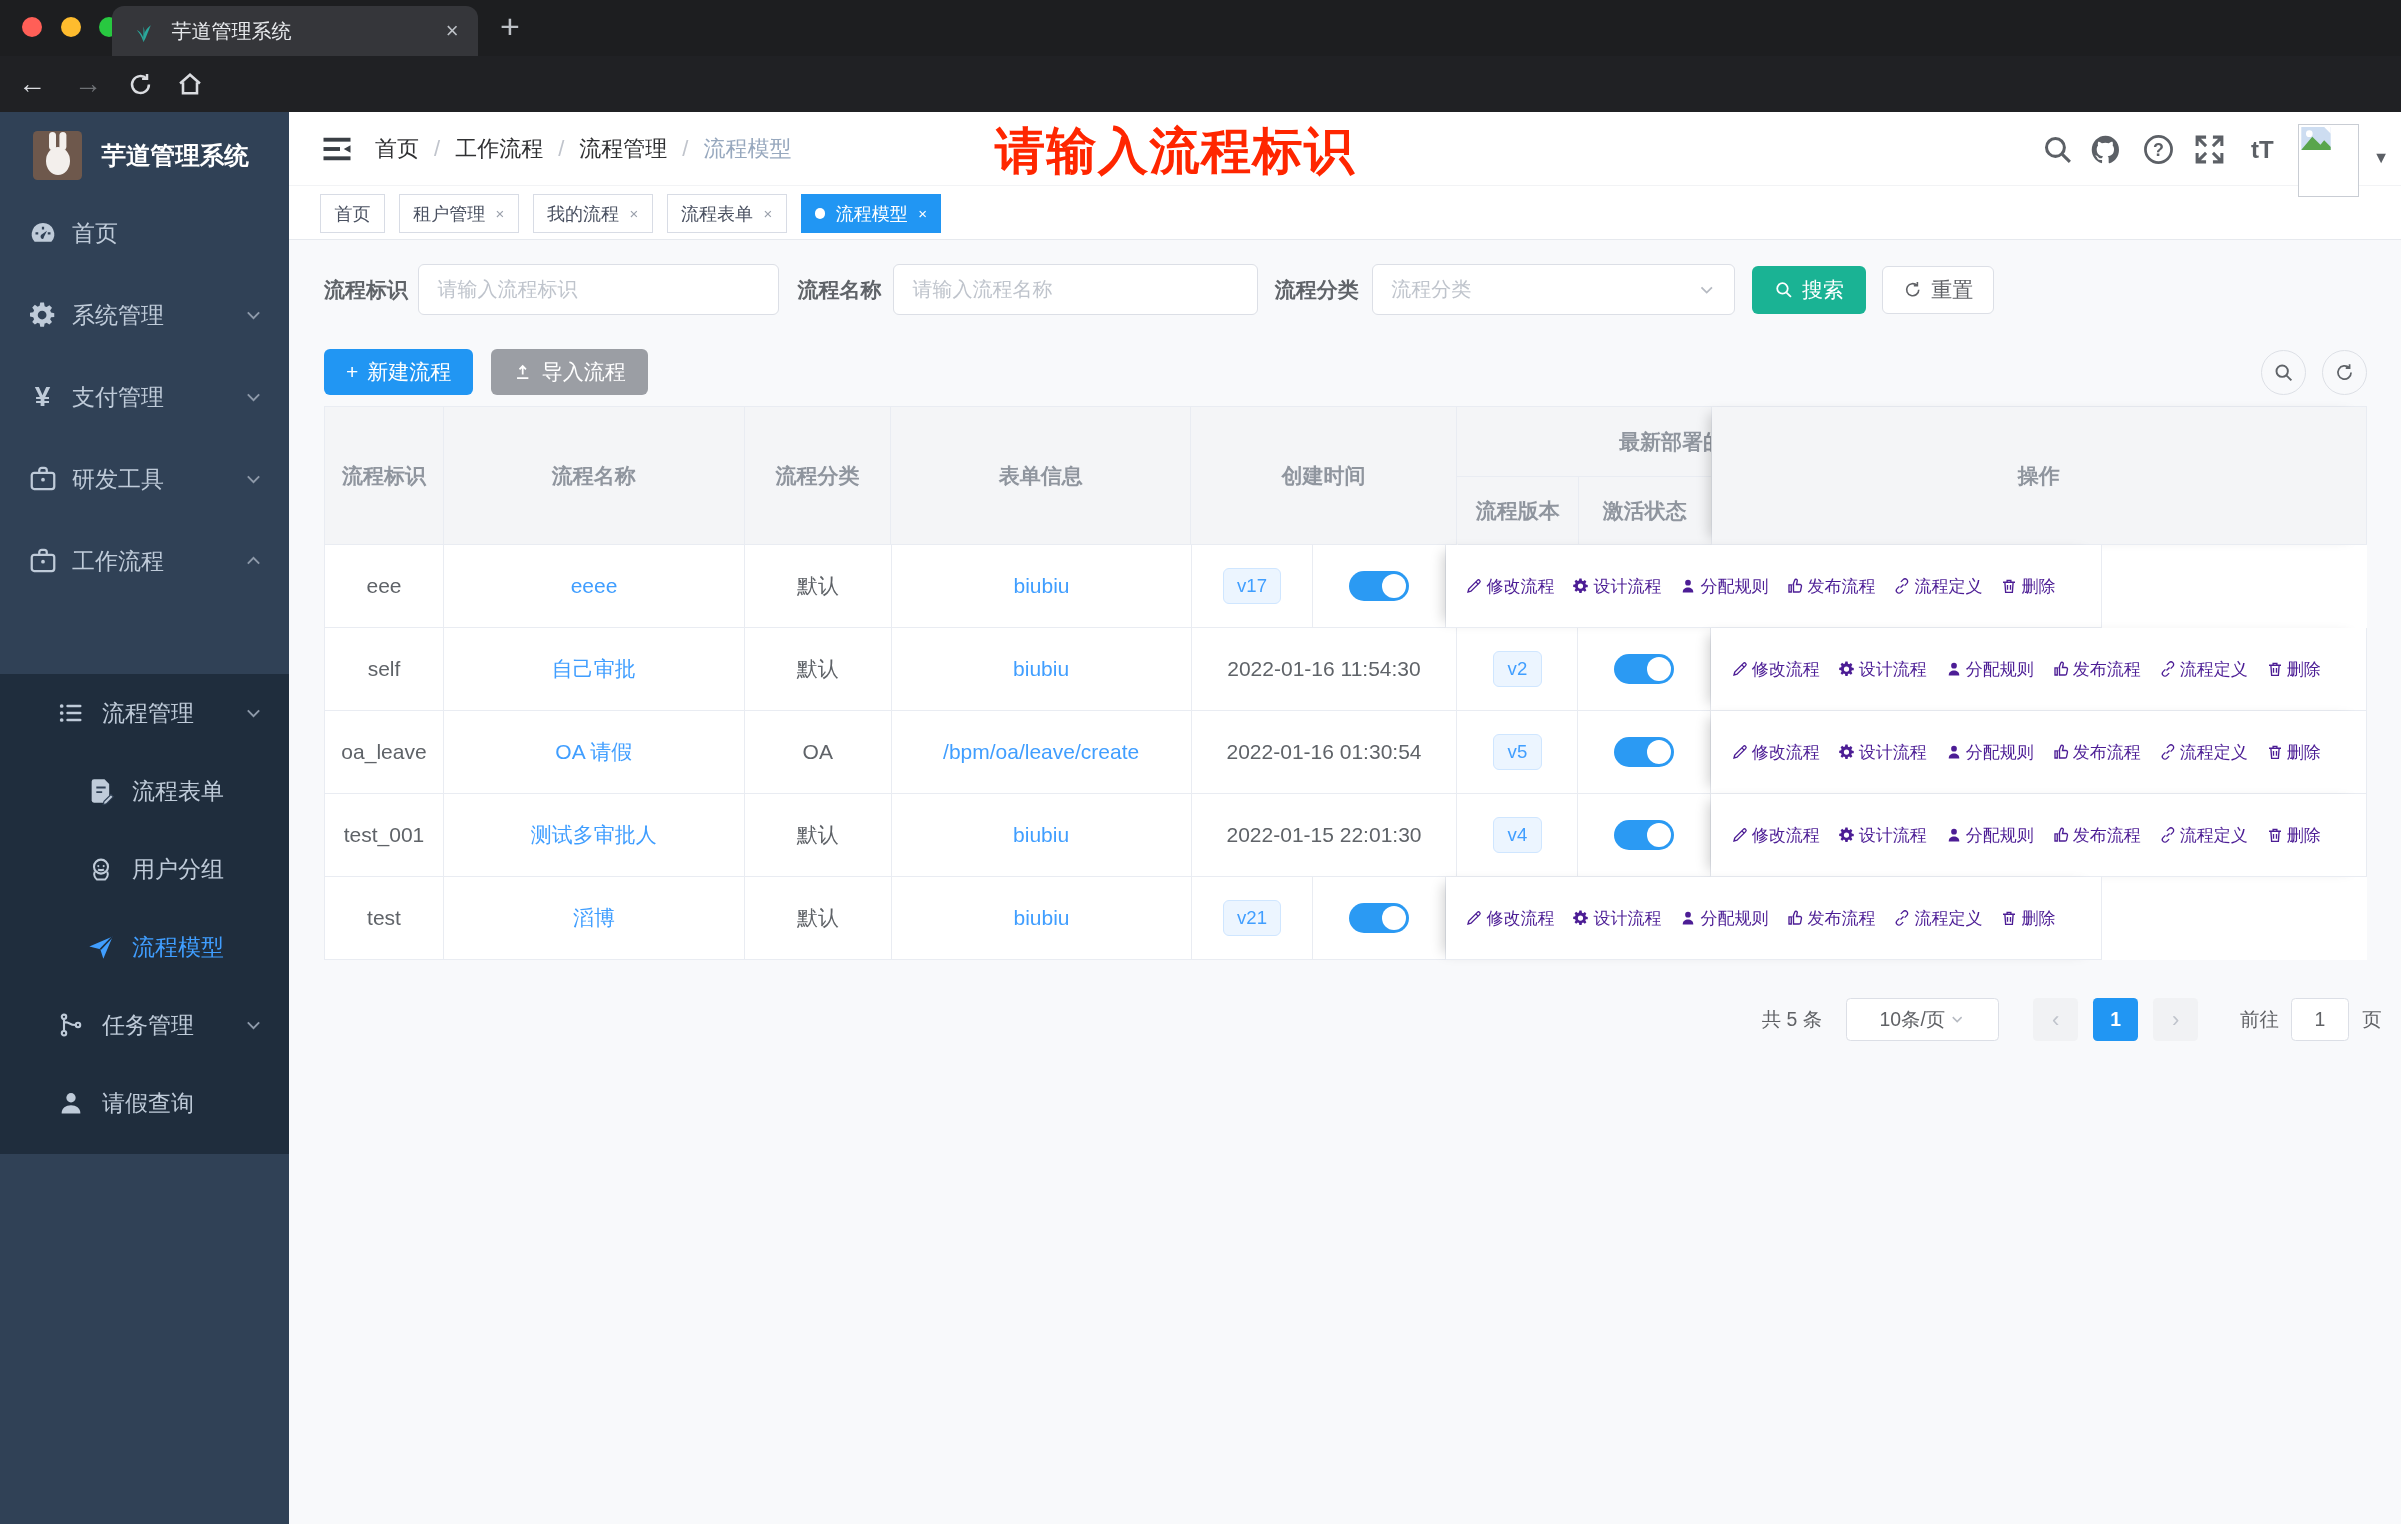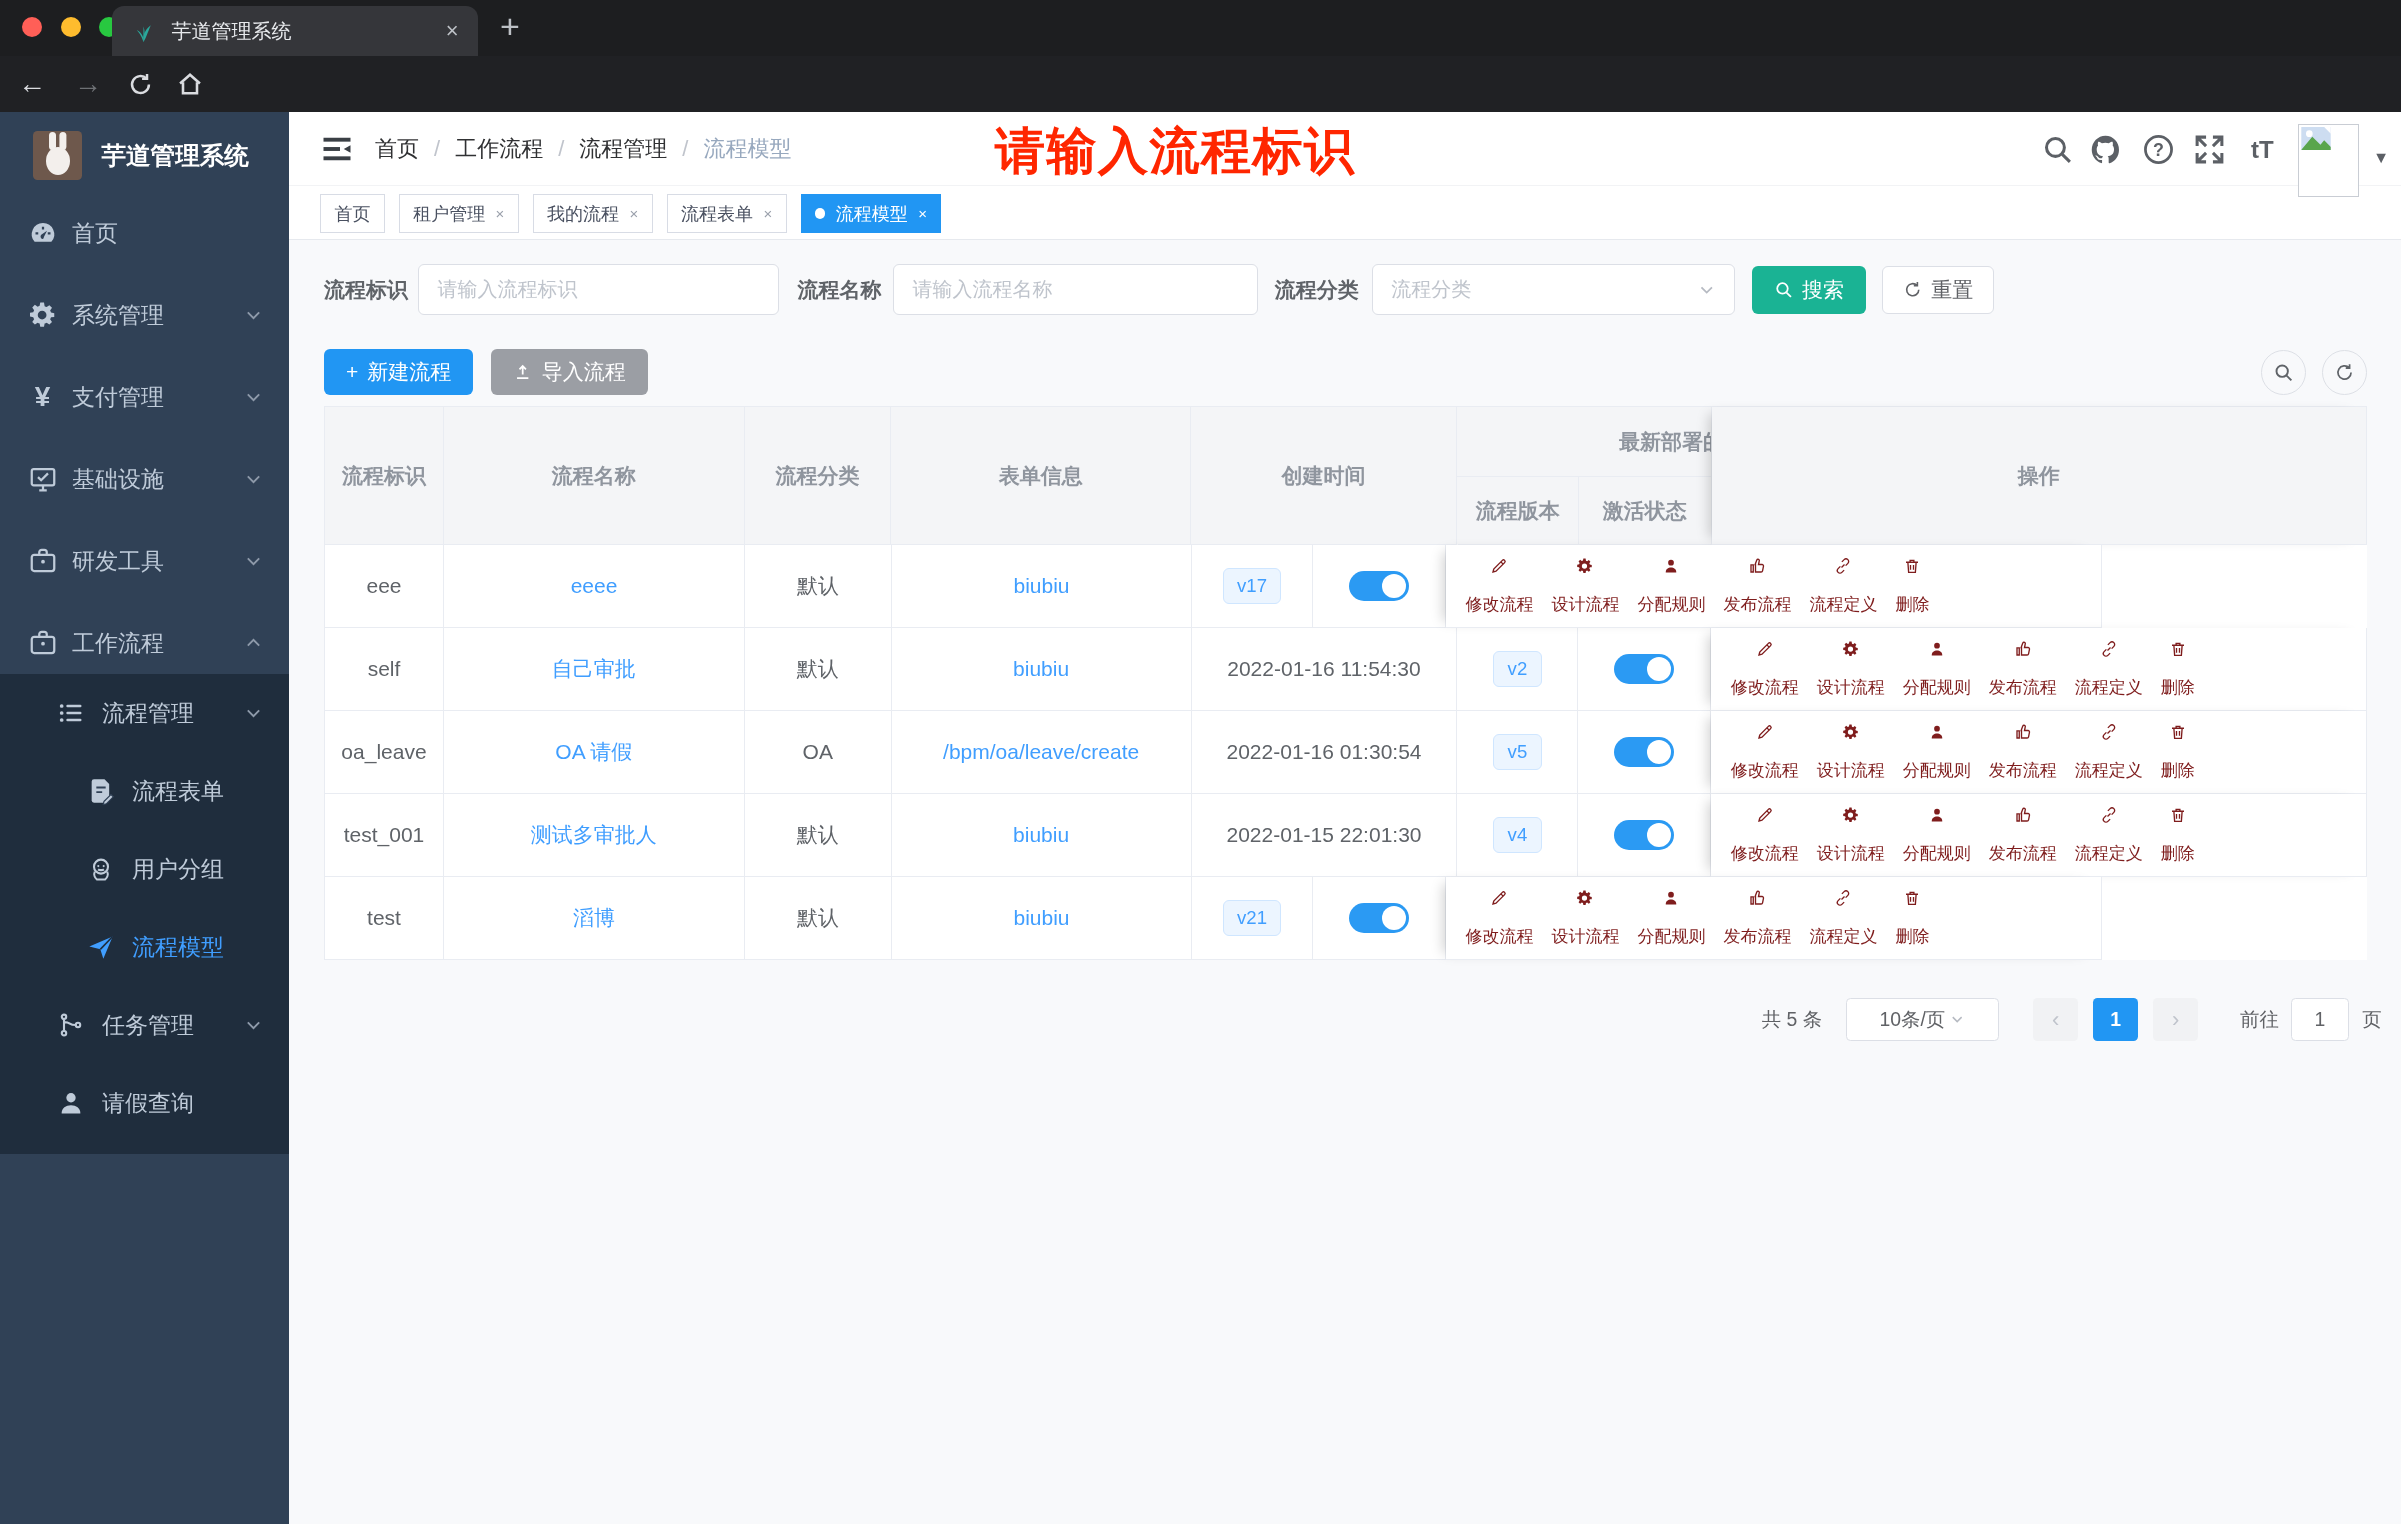--- a/index.html
+++ b/index.html
@@ -128,21 +128,21 @@
   .gbot .th { height:68px; }
   .ops { position:relative; z-index:2; box-shadow:-10.4px 0 12px -7.4px rgba(0,0,0,0.18); }
   .trow { display:flex; height:83px; background:#fff; }
   .td { border-right:1.5px solid #e9ecf2; border-bottom:1.5px solid #e9ecf2; display:flex; align-items:center; justify-content:center;
         font-size:21px; color:#5f6368; background:#fff; }
   .td.link { color:#409eff; }
   .vtag { padding:6px 13.4px; background:#ecf5ff; border:1.5px solid #cfe6ff; border-radius:6px; color:#409eff; font-size:18.6px; }
   .toggle { width:60px; height:30px; border-radius:15px; background:#2b9af3; position:relative; }
   .toggle::after { content:""; position:absolute; right:3px; top:3px; width:24px; height:24px; border-radius:50%; background:#fff; }
   .td.ops { justify-content:flex-start; padding-left:19.4px; gap:18px; }
-  .alink { display:flex; align-items:center; gap:18px; color:#7f1d1d; font-size:17px; white-space:nowrap;flex-direction:column; }
+  .alink { display:flex; align-items:center; gap:3px; color:#4c1d95; font-size:17px; white-space:nowrap; }
   .alink .ic { width:18px; height:18px; }
 
   
   .pager { position:absolute; top:758px; right:19.4px; display:flex; align-items:center; font-size:19.4px; color:#606266; }
   .psel { width:153px; height:43px; border:1.5px solid #dcdfe6; border-radius:4.5px; background:#fff; margin-left:24px;
           display:flex; align-items:center; justify-content:center; gap:4px; }
   .psel .caret { width:16.4px; height:16.4px; color:#b6bac2; }
   .pbox { width:45px; height:43px; border-radius:4.5px; display:flex; align-items:center; justify-content:center; font-size:22px; }
   .pprev { background:#f1f2f4; color:#c0c4cc; margin-left:34px; }
   .pcur { background:#2196f3; color:#fff; font-weight:bold; font-size:19.4px; margin-left:15px; }
@@ -366,29 +366,20 @@
           <use href="#i-gear"></use>
         </svg>
       <span class="lab nowrap">系统管理</span>
       <svg class="ic chev" viewBox="0 0 28 28" width="21" height="21">
           <use href="#i-chevd"></use>
         </svg>
     </div>
     <div class="mi">
       <span class="mic yen">¥</span>
       <span class="lab nowrap">支付管理</span>
-      <svg class="ic chev" viewBox="0 0 28 28" width="21" height="21">
-          <use href="#i-chevd"></use>
-        </svg>
-    </div>
-    <div class="mi">
-      <svg class="ic mic" viewBox="0 0 40 40" width="30" height="30">
-          <use href="#i-monitor"></use>
-        </svg>
-      <span class="lab nowrap">基础设施</span>
       <svg class="ic chev" viewBox="0 0 28 28" width="21" height="21">
           <use href="#i-chevd"></use>
         </svg>
     </div>
     <div class="mi">
       <svg class="ic mic" viewBox="0 0 40 40" width="30" height="30">
           <use href="#i-case"></use>
         </svg>
       <span class="lab nowrap">研发工具</span>
       <svg class="ic chev" viewBox="0 0 28 28" width="21" height="21">

